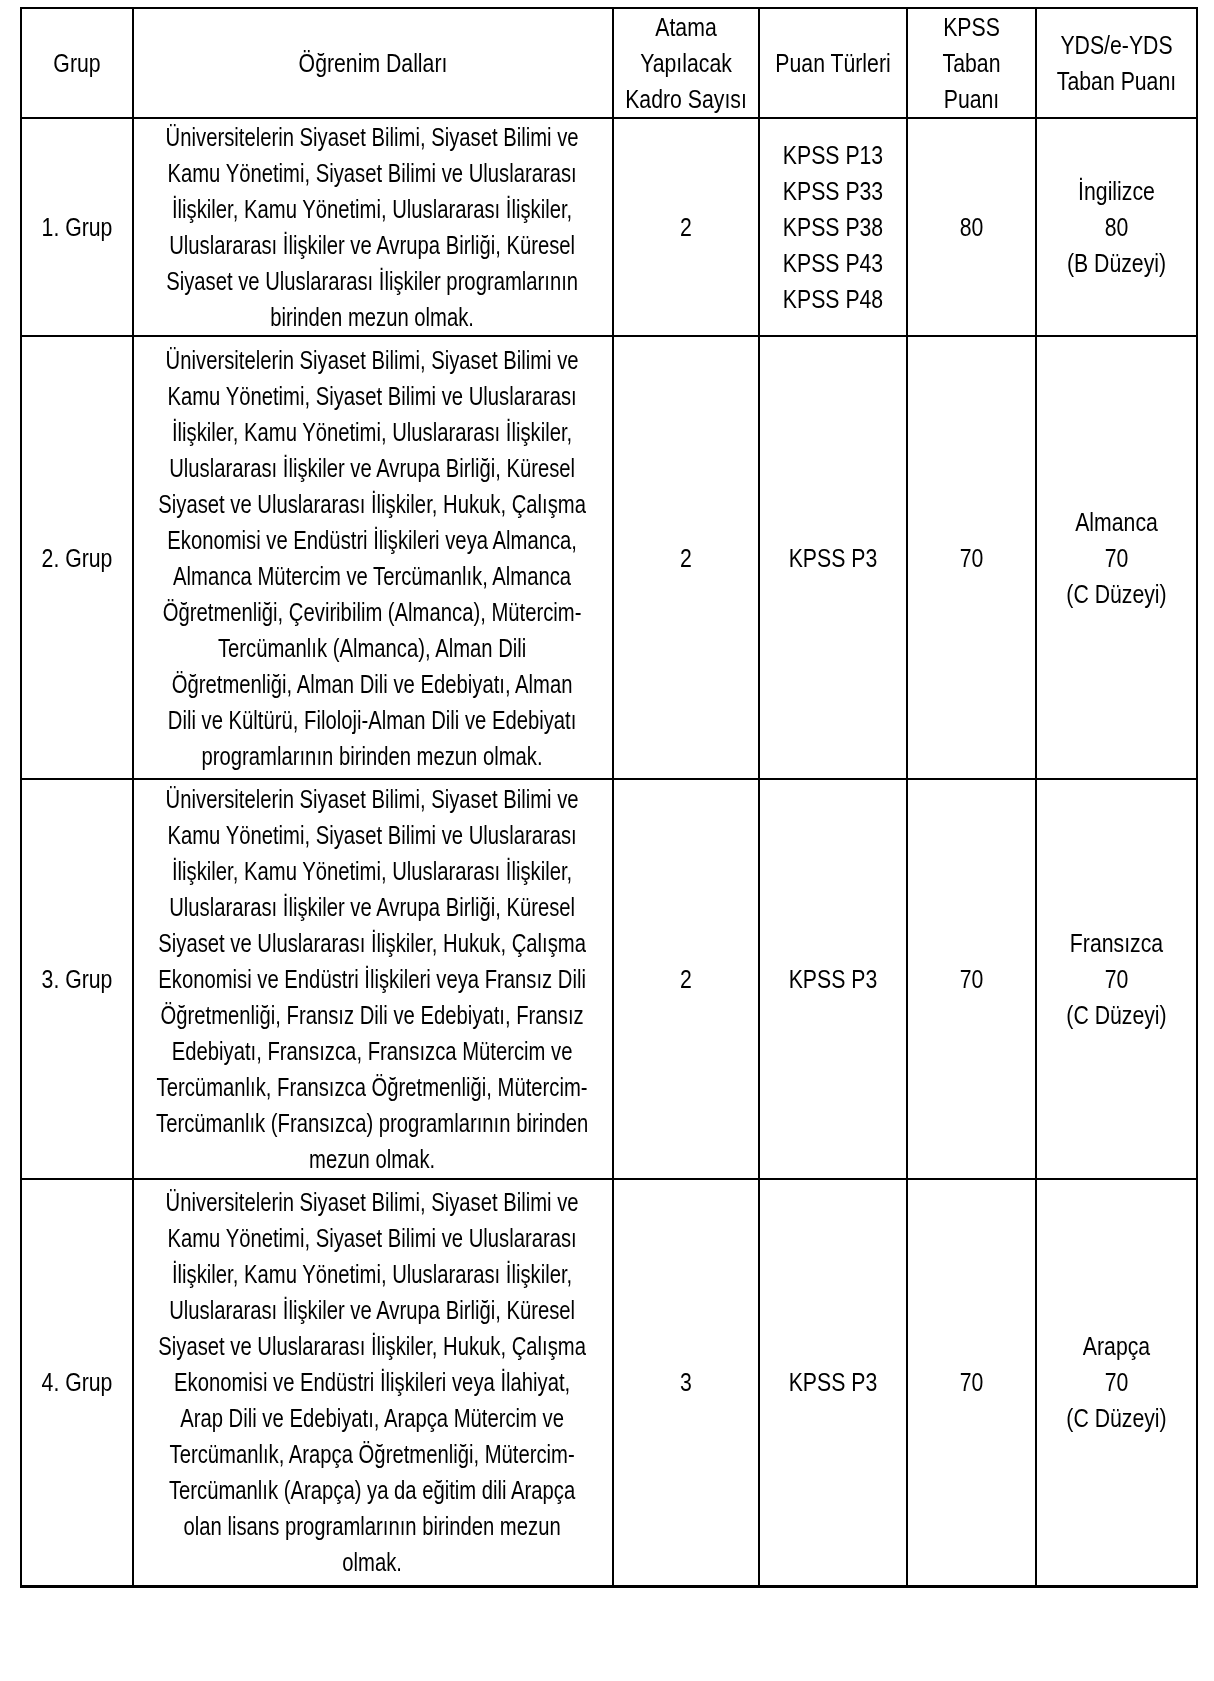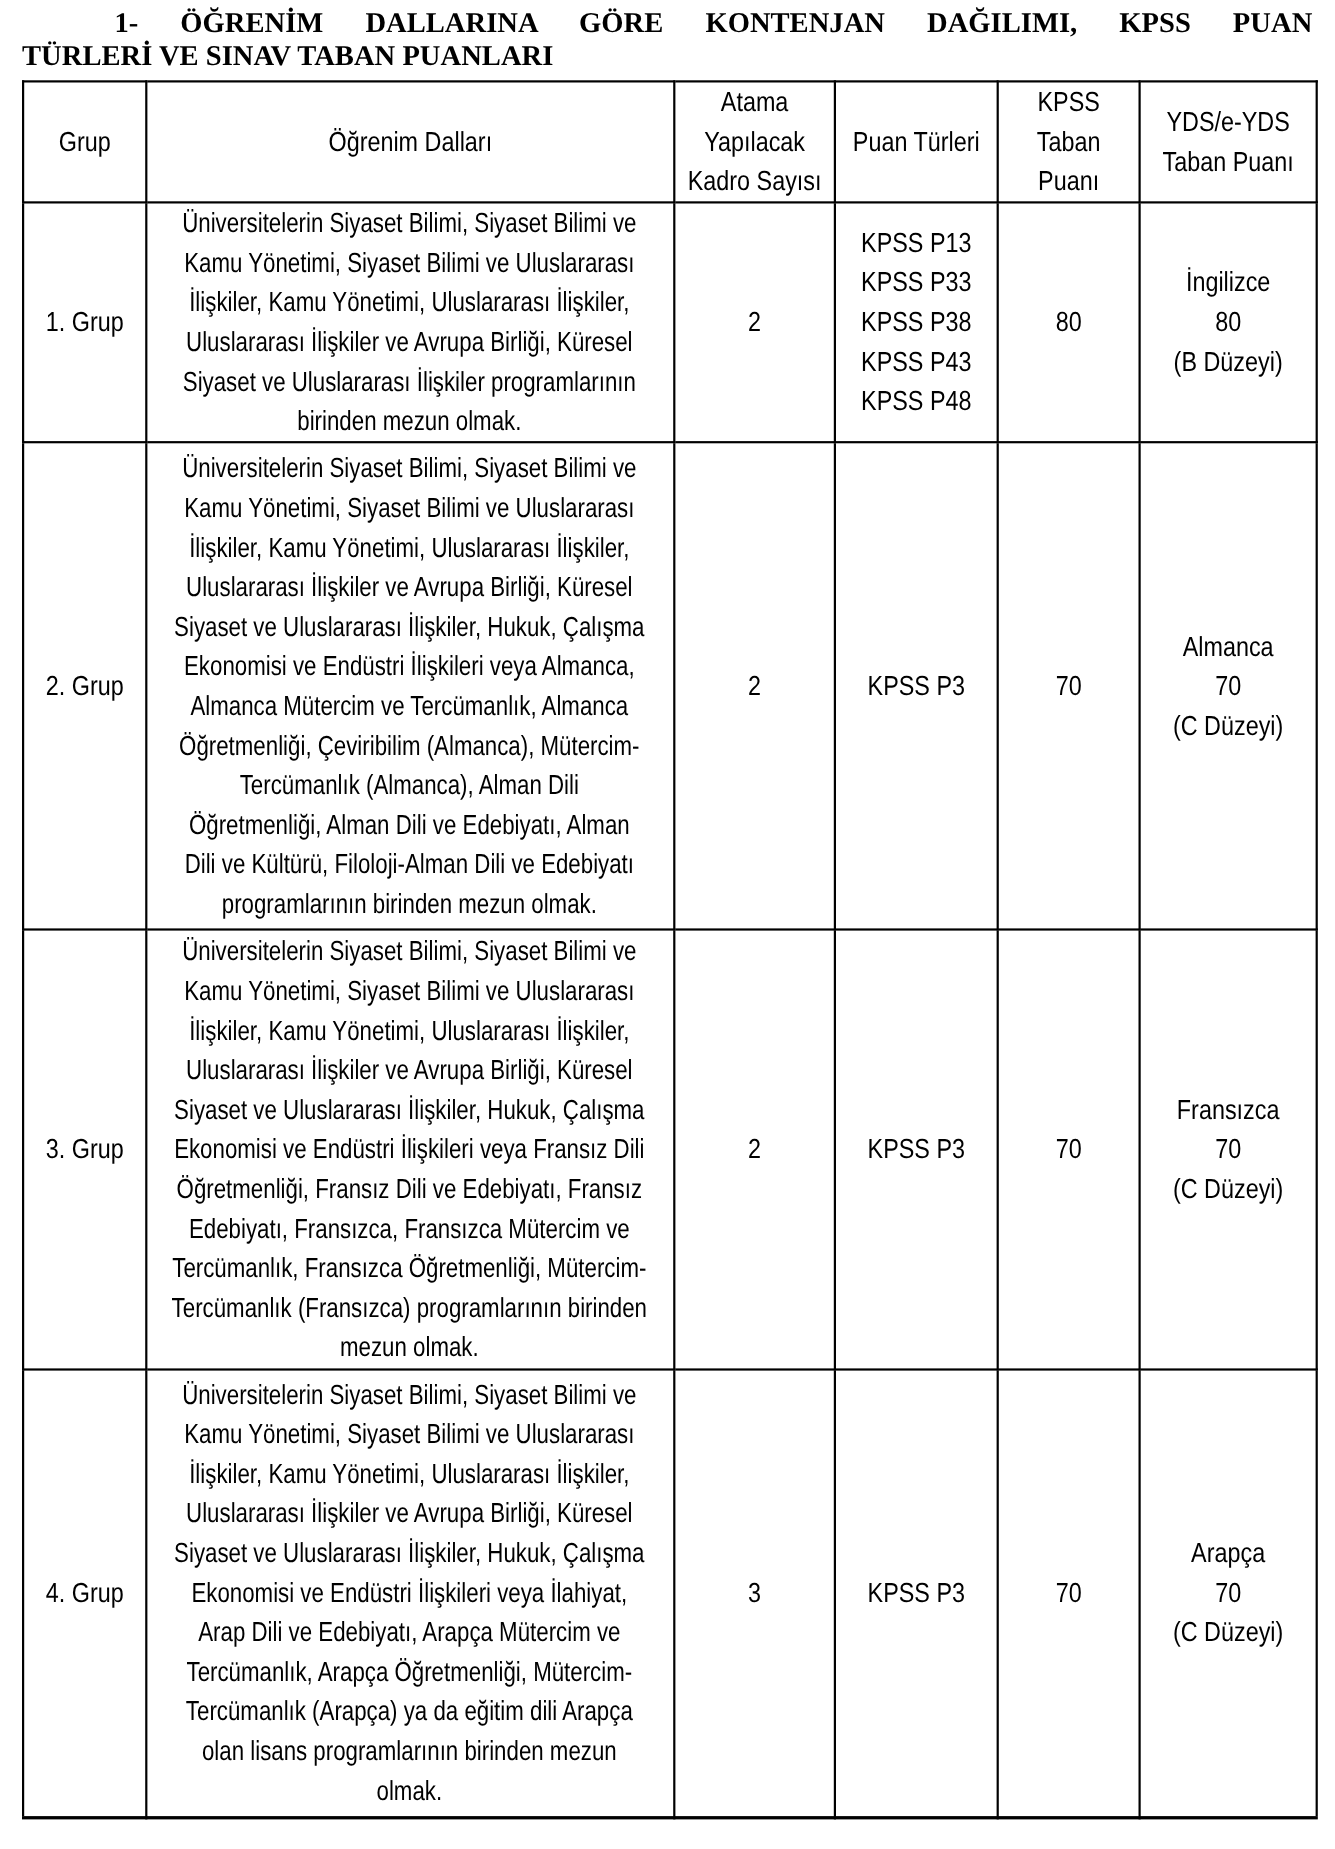--- a/index.html
+++ b/index.html
@@ -59,24 +59,20 @@
     transform: scaleX(0.81);
     transform-origin: 0 50%;
   }
   .lines-left > div { white-space: nowrap; line-height: 36px; }
 </style>
 </head>
 <body>
 
 <div class="page">
 
-  <div class="title">
-    <div class="title-l1">1-&nbsp;ÖĞRENİM DALLARINA GÖRE KONTENJAN DAĞILIMI, KPSS PUAN</div>
-    <div class="title-l2">TÜRLERİ VE SINAV TABAN PUANLARI</div>
-  </div>
 
   <table class="tbl">
     <colgroup>
       <col style="width:112px">
       <col style="width:480px">
       <col style="width:146px">
       <col style="width:148px">
       <col style="width:129px">
       <col style="width:161px">
     </colgroup>

